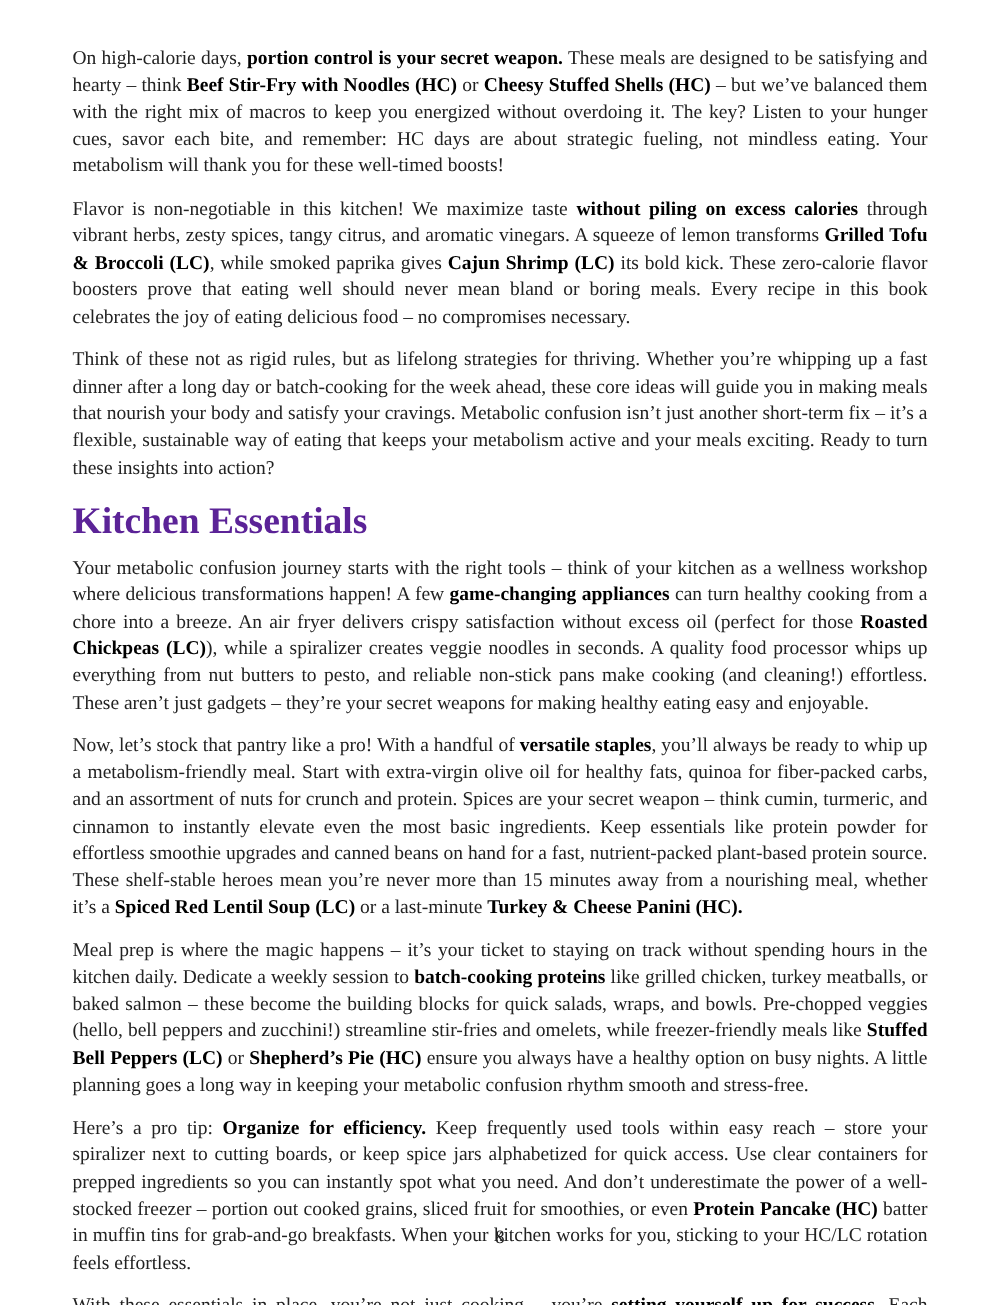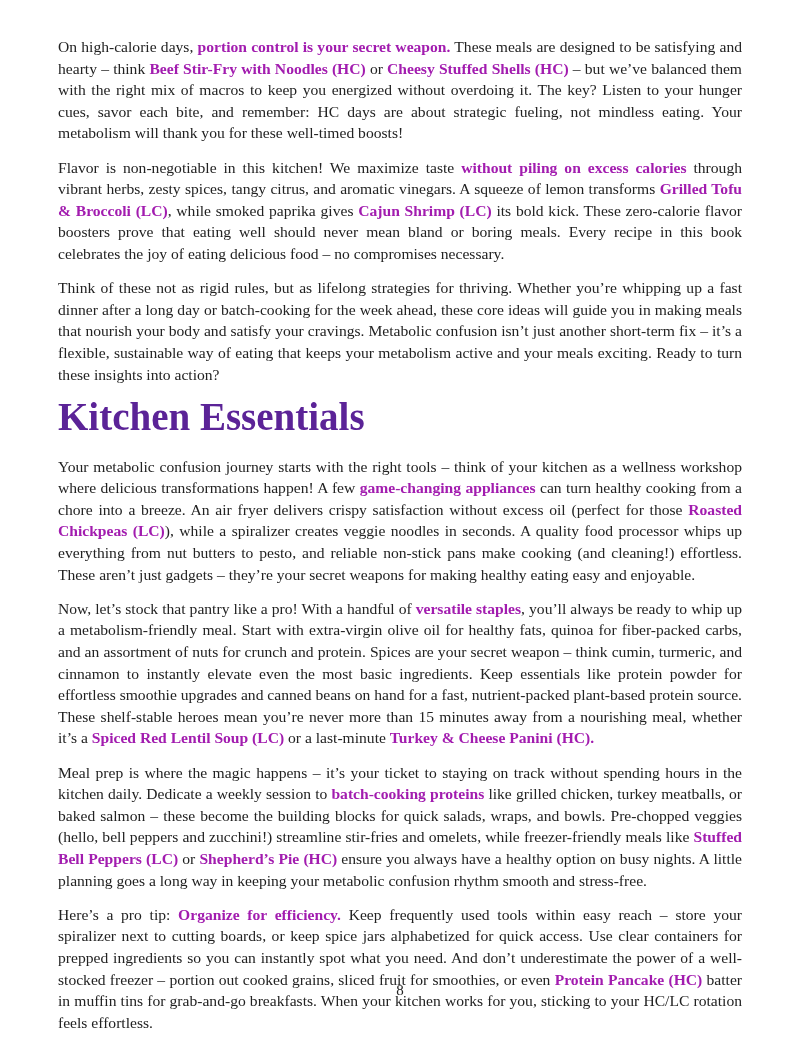--- a/index.html
+++ b/index.html
@@ -2,24 +2,24 @@
 <html><head>
   <meta charset="utf-8">
   <style>
     html, body { margin: 0; padding: 0; background: #ffffff; }
     body { width: 800px; height: 1044px; position: relative; overflow: hidden; }
     .page {
       position: absolute; left: 58px; top: 36px; width: 684px;
       font-family: "Liberation Serif", serif; font-size: 15.6px; line-height: 21.6px; color: #222222;
     }
     p { margin: 0 0 12.6px 0; text-align: justify; }
-    b { font-weight: bold; color: #a21caf; }
+    b { font-weight: bold; color: #000000; }
     h2 {
       font-family: "Liberation Serif", serif; font-weight: bold; color: #5b2397;
-      font-size: 39px; line-height: 38px; margin: 2px 0 20px 0;
+      font-size: 30px; line-height: 38px; margin: 2px 0 8px 0;
     }
     .page-number {
       position: absolute; left: 0; width: 800px; top: 982px; text-align: center;
       font-family: "Liberation Serif", serif; font-size: 15px; color: #222;
     }
   </style>
 </head>
 <body>
 
 <div class="page">

